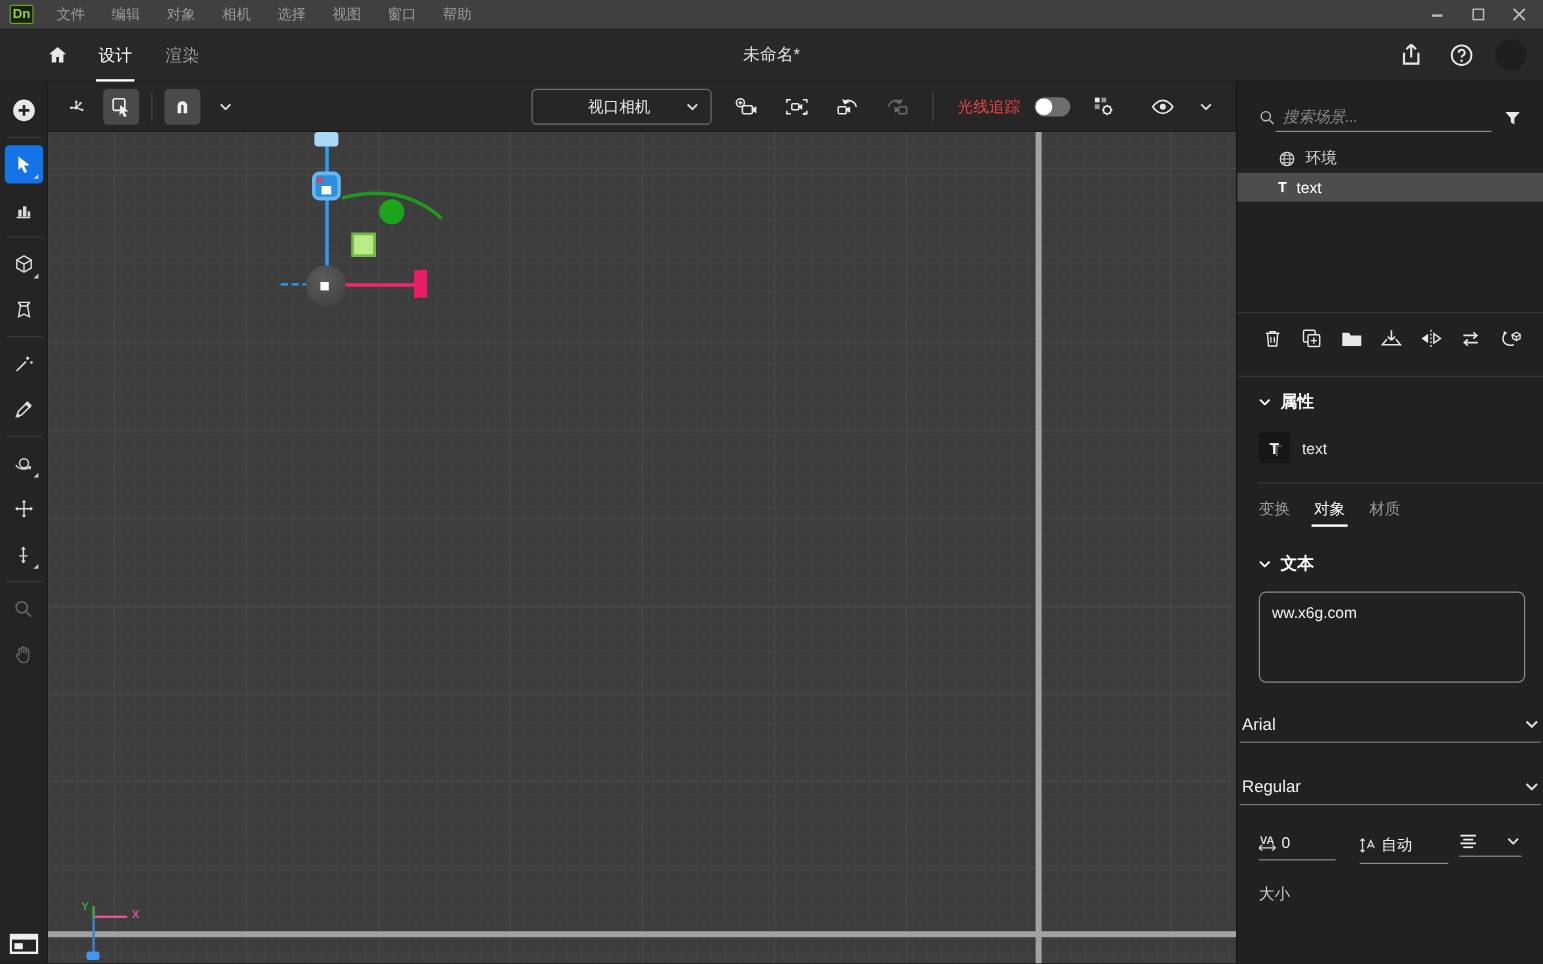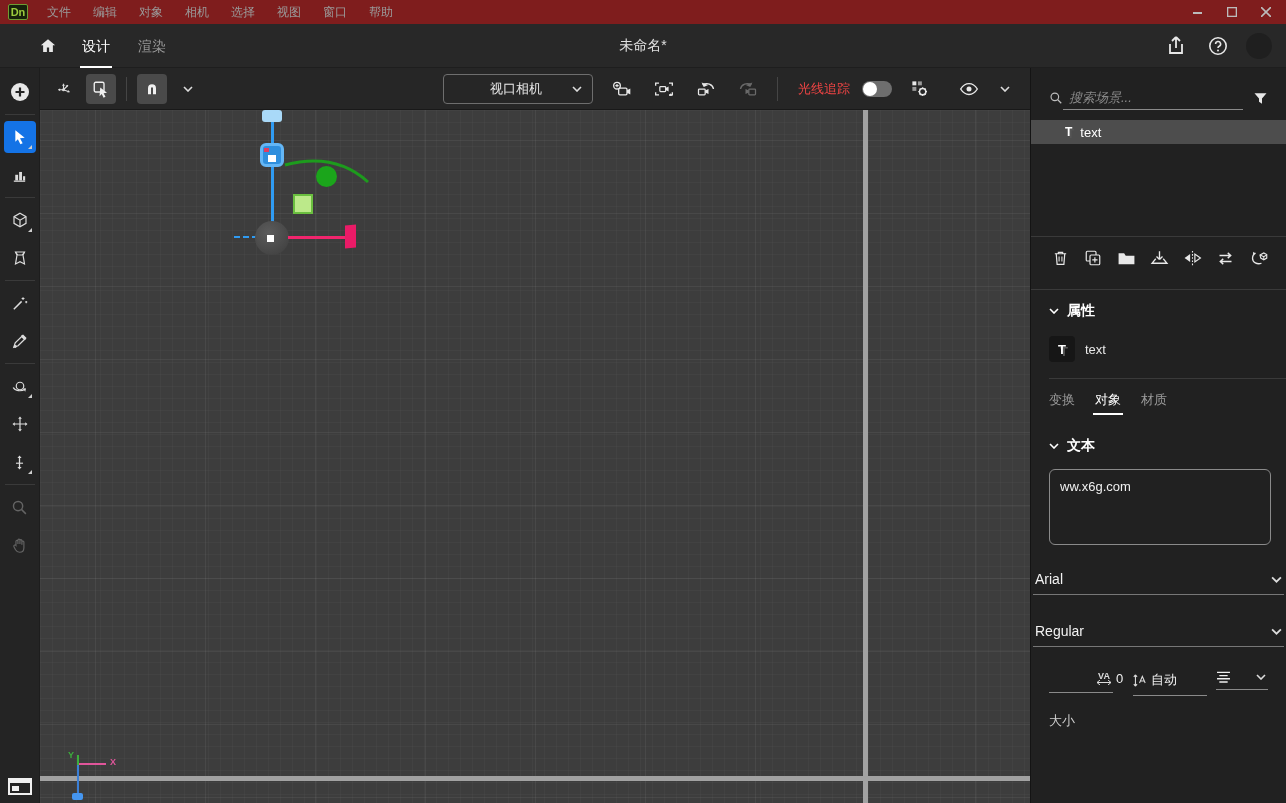--- a/index.html
+++ b/index.html
@@ -1,21 +1,21 @@
 <!DOCTYPE html>
 <html><head>
 <meta charset="utf-8">
 <style>
   * { margin:0; padding:0; box-sizing:border-box; }
   html,body { width:1286px; height:803px; overflow:hidden; background:#1a1a1a;
               font-family:"Liberation Sans","DejaVu Sans",sans-serif; }
   .app { position:relative; width:1286px; height:803px; color:#e8e8e8; font-size:13px; }
 
   
-  .menubar { display:flex; align-items:center; height:24px; background:#7f1d1d; padding:0 6px; }
+  .menubar { display:flex; align-items:center; height:24px; background:#404040; padding:0 6px; }
   .logo { width:20px; height:16px; margin:0 8px 0 2px; background:#17220b; border:1px solid #6f9c33;
           border-radius:2px; color:#9ccc3d; font-size:11px; font-weight:bold; line-height:14px; text-align:center; }
   .menu-item { color:#9a9a9a; font-size:12px; padding:0 11px; height:24px; line-height:24px; cursor:default; }
   .win-controls { margin-left:auto; display:flex; align-items:center; gap:6px; }
   .win-btn { width:28px; height:20px; display:flex; align-items:center; justify-content:center; color:#bbb; }
 
   
   .header { display:flex; align-items:center; height:44px; background:#282828; border-bottom:1px solid #1e1e1e; position:relative; }
   .home-btn { width:40px; height:44px; display:flex; align-items:center; justify-content:center; margin-left:28px; }
   .tab { position:relative; height:44px; line-height:44px; padding:0 14px; font-size:14px; color:#9a9a9a; cursor:default; }
@@ -118,21 +118,21 @@
                font-family:"Liberation Sans","DejaVu Sans",sans-serif; }
   .dd { display:flex; align-items:center; margin:0 2px; padding:8px 2px 7px 2px; border-bottom:1px solid #777; color:#f2f2f2; font-size:14px; }
   .dd .lbl { flex:1; }
   .dd.first { margin-top:18px; }
   .dd + .dd { margin-top:20px; }
   .type-row { display:flex; align-items:flex-start; margin:22px 18px 0 18px; gap:6px; }
   .type-ctrl { display:flex; align-items:center; gap:5px; border-bottom:1px solid #8a8a8a; padding:2px 2px 6px 0; color:#f0f0f0; font-size:13px; }
   .type-ctrl.val0 { width:64px; }
   .type-ctrl.auto { width:74px; margin-left:14px; }
   .type-ctrl.align { width:52px; margin-left:auto; justify-content:space-between; }
-  .va-ic { font-size:9px; font-weight:bold; color:#dcdcdc; line-height:8px; text-align:center;margin-left:48px; }
+  .va-ic { font-size:9px; font-weight:bold; color:#dcdcdc; line-height:8px; text-align:center; }
   .size-row { display:flex; align-items:center; margin:16px 18px 0 18px; color:#cfcfcf; font-size:13px; }
   .size-val { margin-left:auto; color:#fff; }
 
   svg { display:block; }
 </style>
 </head>
 <body>
 
 <div class="app">
 
@@ -413,20 +413,28 @@
         <svg width="14" height="14" viewBox="0 0 24 24">
           <circle cx="10" cy="10" r="6.5" fill="none" stroke="#bdbdbd" stroke-width="2"></circle>
           <path d="M15 15l6 6" stroke="#bdbdbd" stroke-width="2"></path>
           </svg>
         <input class="search-input" placeholder="搜索场景..." style="">
         <svg class="funnel" width="15" height="15" viewBox="0 0 20 20">
           <path d="M2 3h16l-6 7v7l-4-2.6V10z" fill="#e8e8e8"></path>
           </svg>
       </div>
       <div class="scene-list">
+        <div class="scene-row">
+          <svg width="15" height="15" viewBox="0 0 24 24">
+            <circle cx="12" cy="12" r="9" fill="none" stroke="#dcdcdc" stroke-width="1.6"></circle>
+            <ellipse cx="12" cy="12" rx="4" ry="9" fill="none" stroke="#dcdcdc" stroke-width="1.4"></ellipse>
+            <path d="M3 12h18M4.6 7h14.8M4.6 17h14.8" stroke="#dcdcdc" stroke-width="1.4"></path>
+            </svg>
+          <span>环境</span>
+        </div>
         <div class="scene-row selected">
           <span class="tglyph" style="font-size:12px">T</span>
           <span>text</span>
         </div>
       </div>
 
       <div class="panel-div" style="margin-top:92px"></div>
 
       <div class="actions-row">
         <div class="act-btn">

